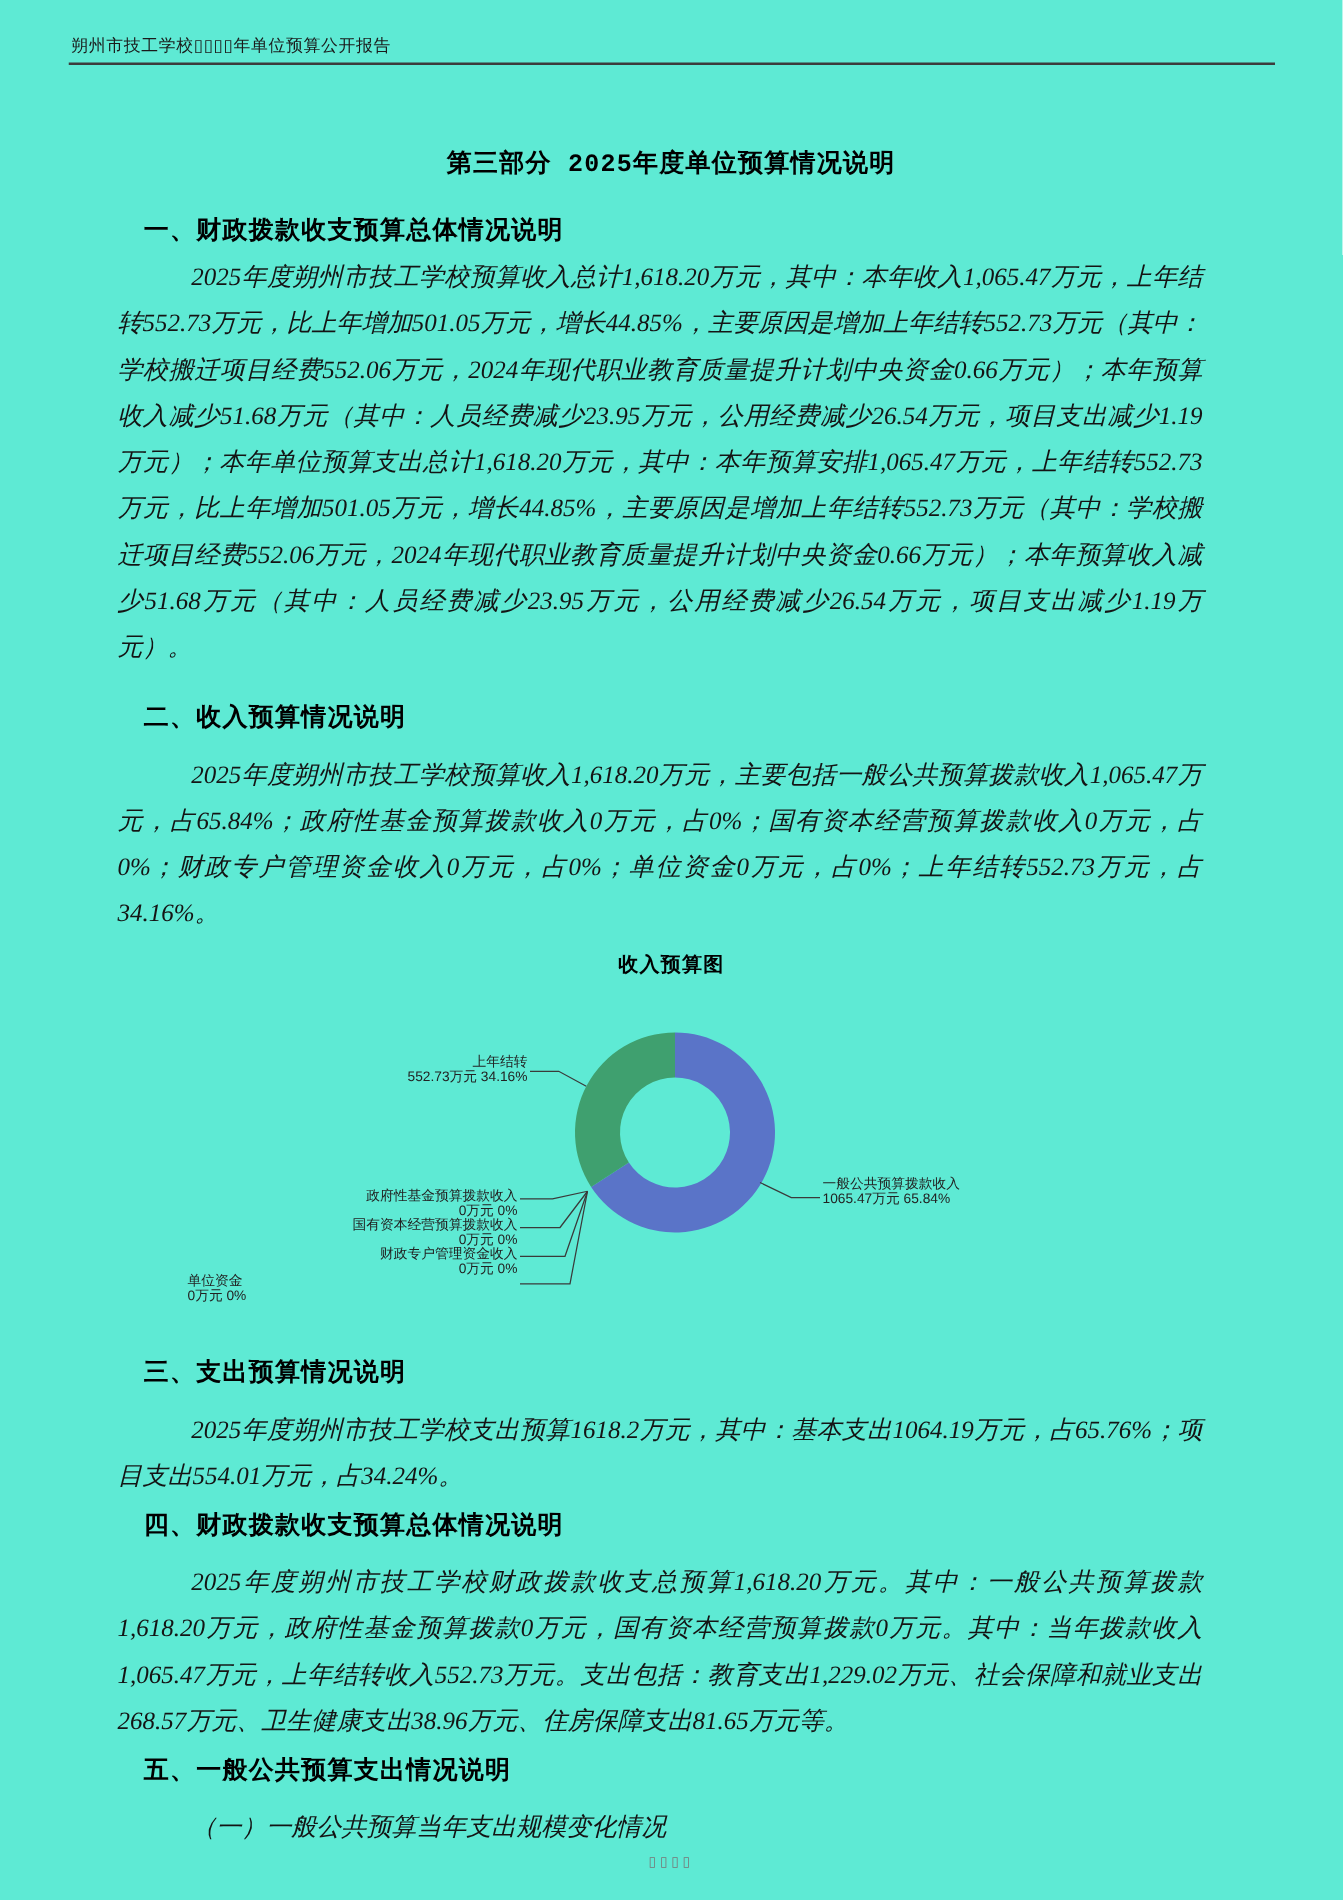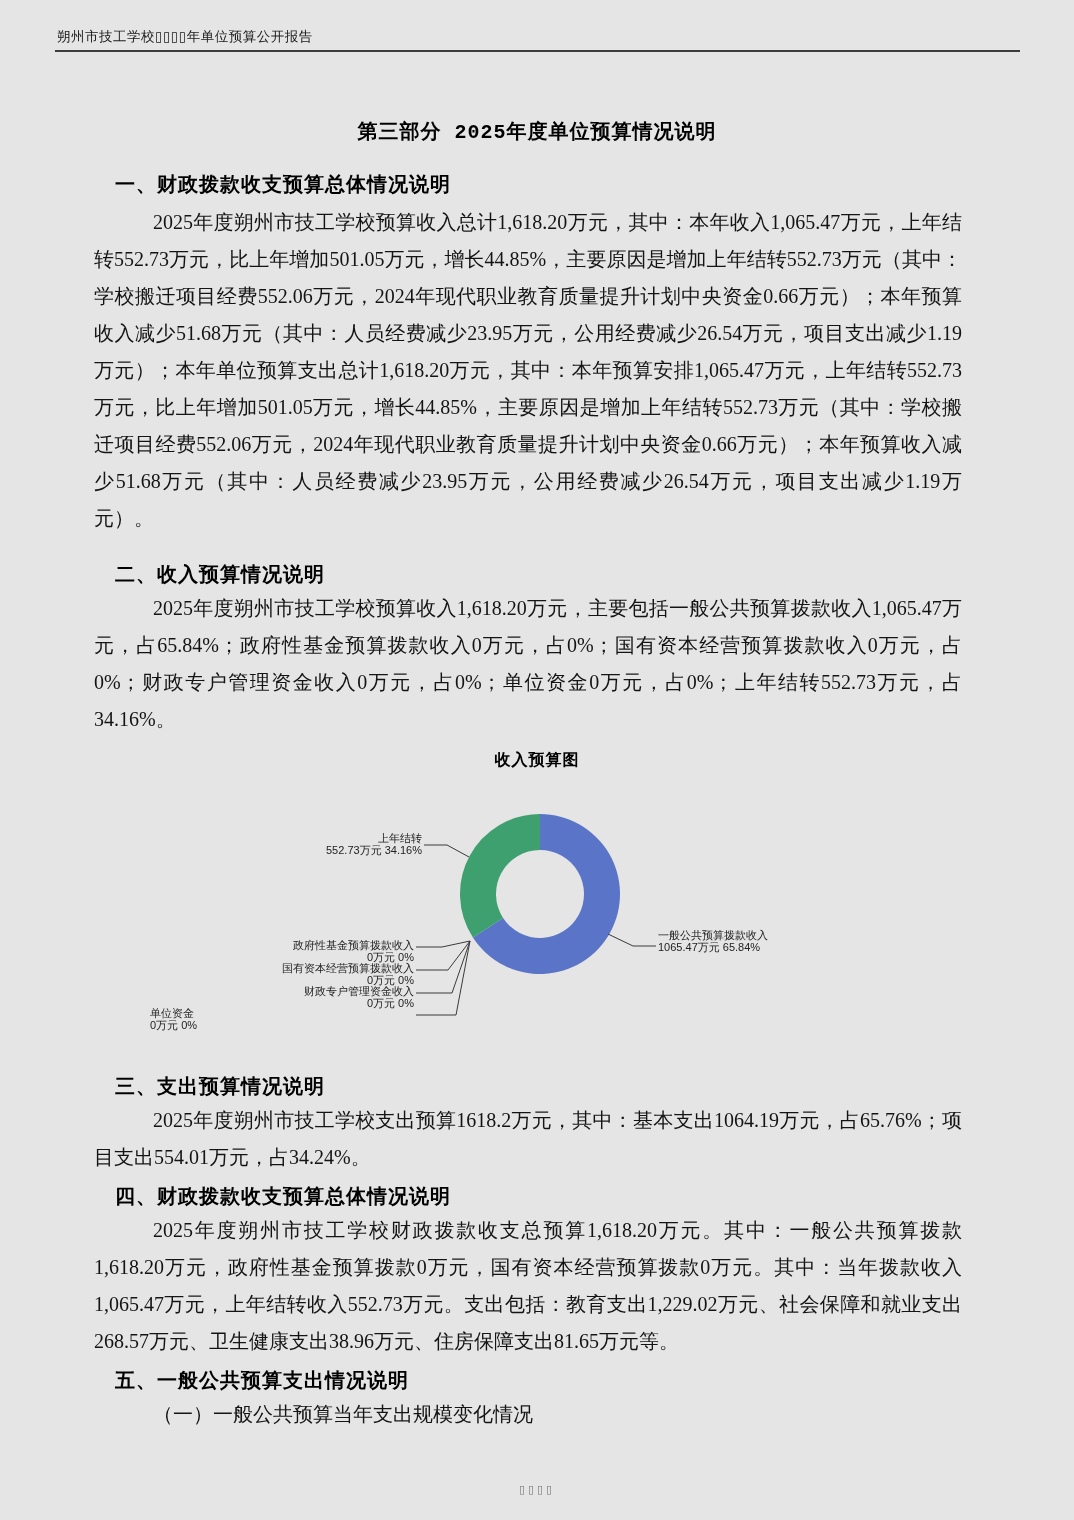--- a/index.html
+++ b/index.html
@@ -1,19 +1,19 @@
 <!DOCTYPE html>
 <html lang="zh"><head>
 <meta charset="utf-8">
 <style>
   html,body{margin:0;padding:0;background:#ffffff;}
   .page{
     position:relative;
     width:1074px;height:1520px;
-    background:#e5e5e5;
+    background:#5eead4;
     overflow:hidden;
     font-family:"Liberation Serif","DejaVu Serif",serif;
     color:#111;
   }
   
   .hdr{
     position:absolute;top:28px;left:57px;right:54px;
     font-family:"Liberation Sans","DejaVu Sans",sans-serif;
     font-size:13.5px;color:#1a1a1a;letter-spacing:.5px;
   }
@@ -32,23 +32,23 @@
   .sec-h{
     margin:26px 112px 0 115px;
     font-family:"Liberation Sans","DejaVu Sans",sans-serif;
     font-weight:bold;font-size:20px;line-height:24px;color:#000;
     letter-spacing:1px;
   }
   .para{
     margin:8px 112px 0 94px;
     font-size:20px;line-height:37px;
     text-align:justify;text-align-last:left;
-    text-indent:59px;color:#141414;
+    text-indent:59px;color:#141414;font-style:italic;
   }
-  .para.tight{margin-top:4px;}
+  .para.tight{margin-top:16px;}
   
   .chart{position:relative;height:320px;margin-top:12px;}
   .chart-title{
     position:absolute;top:0;left:0;width:100%;text-align:center;
     font-family:"Liberation Sans","DejaVu Sans",sans-serif;
     font-weight:bold;font-size:16px;color:#000;letter-spacing:1px;
   }
   .chart svg{position:absolute;top:0;left:0;}
   .clabel{
     position:absolute;

